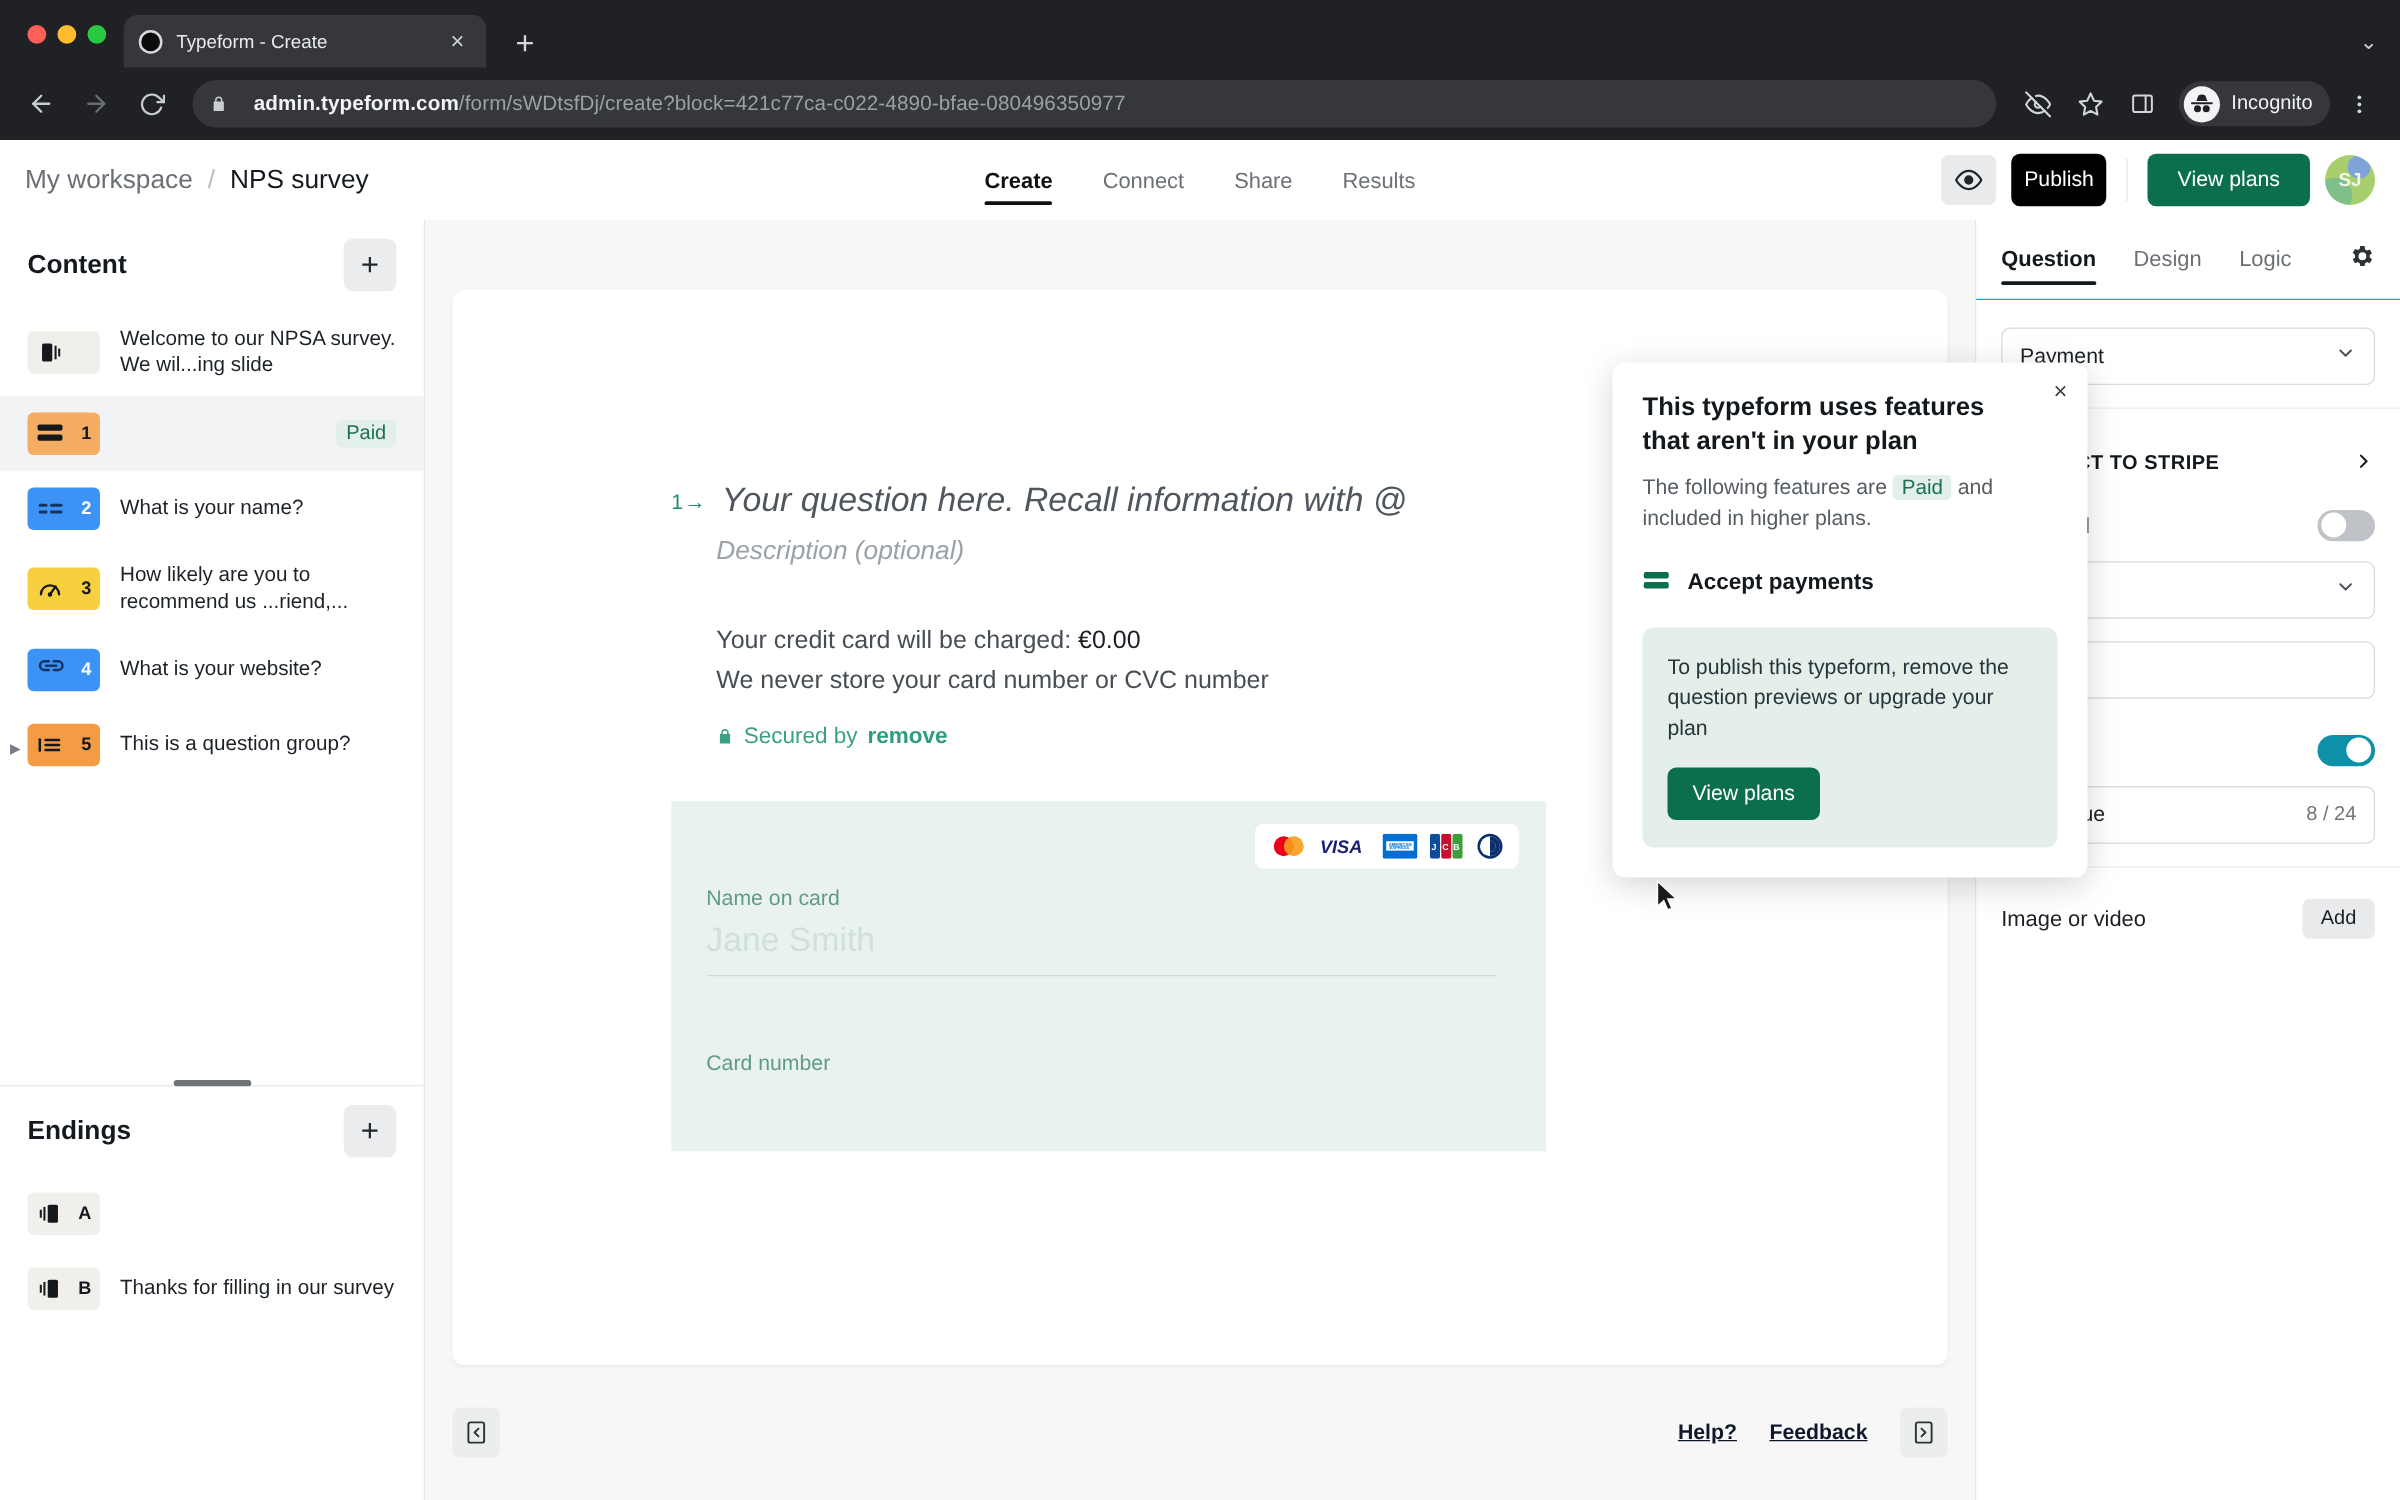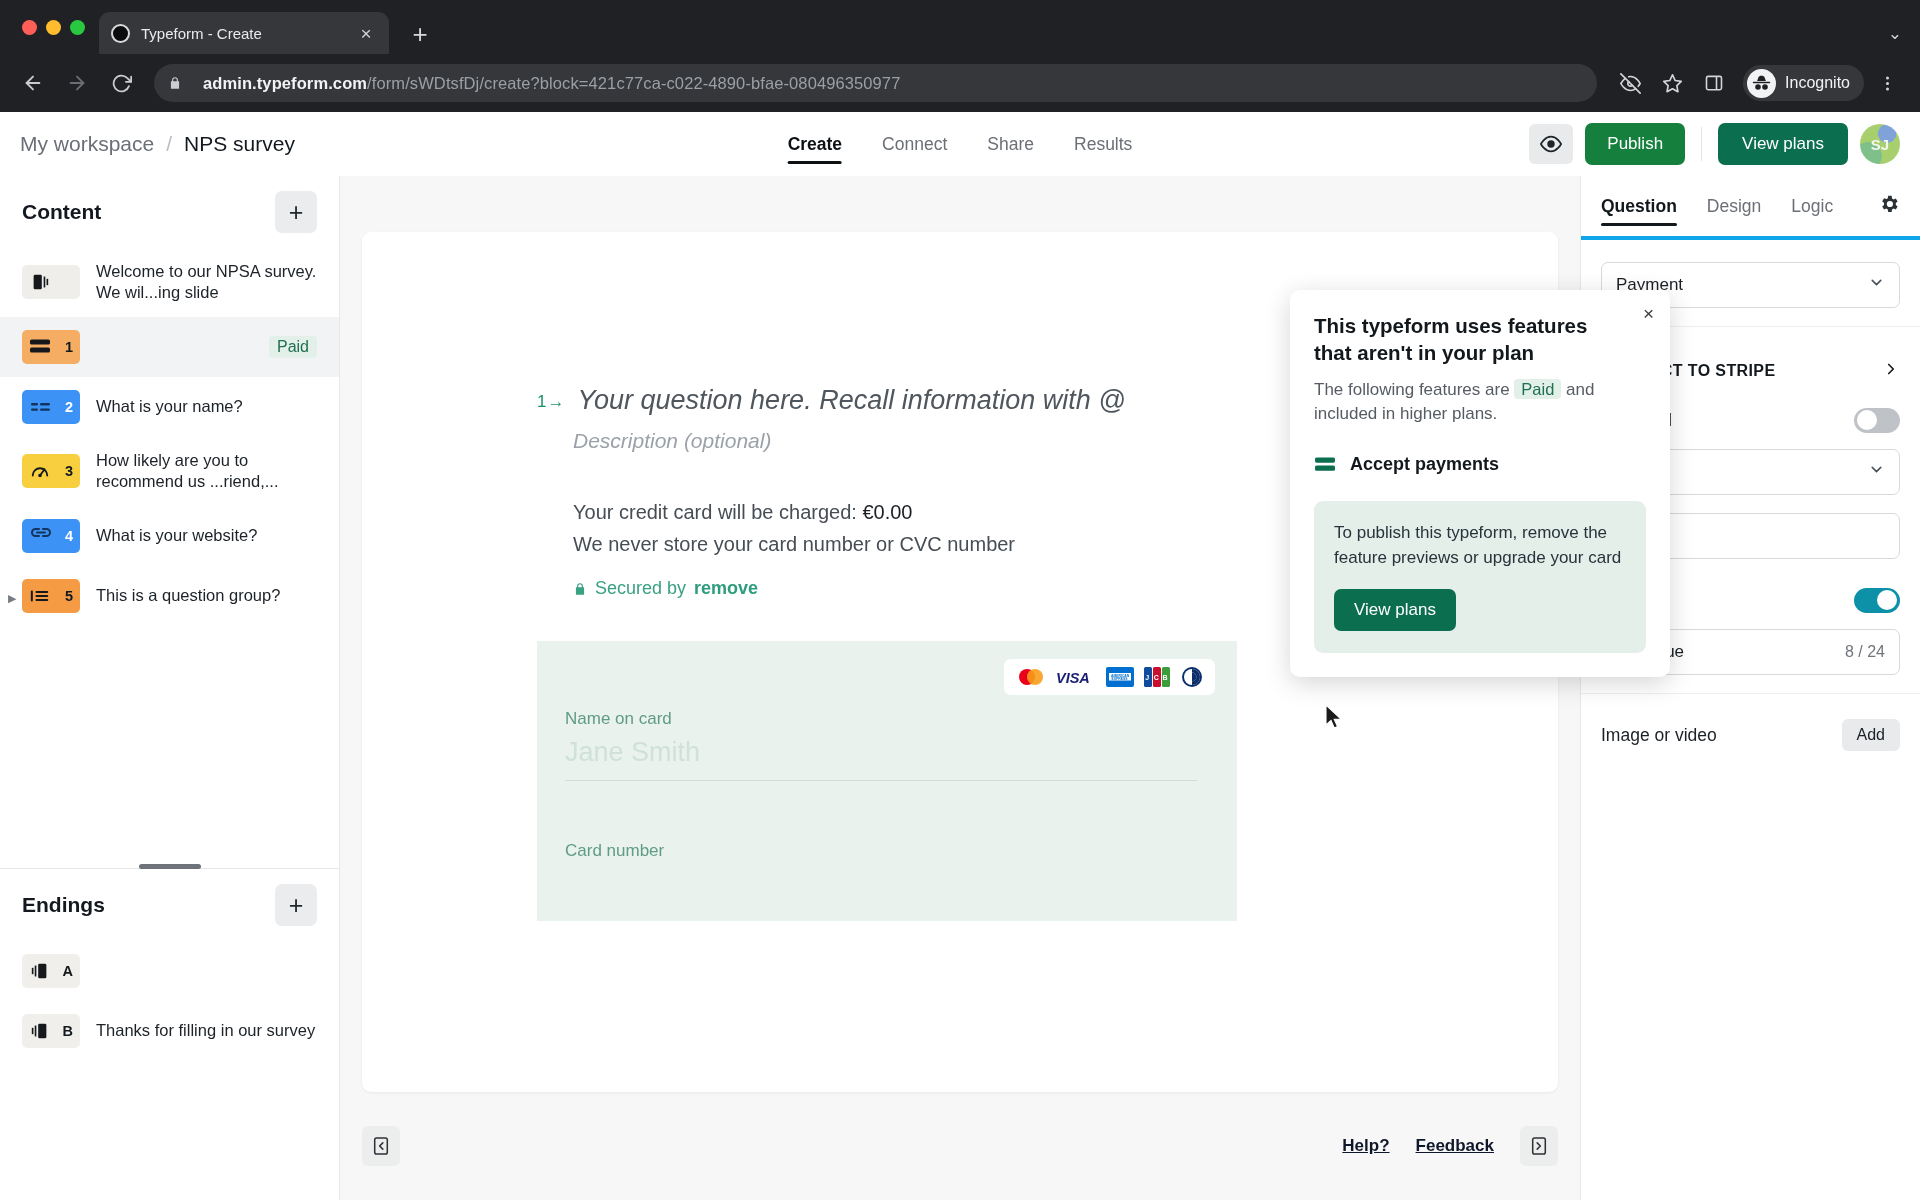--- a/index.html
+++ b/index.html
@@ -113,22 +113,22 @@
     height: 3px; background: #0d1114; border-radius: 2px;
   }
   #app-header-right {
     margin-left: auto; display: flex; align-items: center; gap: 12px;
   }
   #preview-btn {
     width: 44px; height: 40px; background: #e9eaec; border-radius: 6px;
     display: flex; align-items: center; justify-content: center; cursor: pointer;
   }
   #publish-btn {
-    height: 42px; background: #15803d; color: #fff; border-radius: 7px;
-    padding: 0 22px; font-size: 17px; display: flex; align-items: center;
+    height: 42px; background: #000000; color: #fff; border-radius: 7px;
+    padding: 0 10px; font-size: 17px; display: flex; align-items: center;
     cursor: pointer; border: none; font-family: inherit;
   }
   #header-divider { width: 1px; height: 34px; background: #e3e5e8; margin: 0 4px; }
   #viewplans-btn {
     height: 42px; background: #0b6e4f; color: #fff; border-radius: 7px;
     padding: 0 24px; font-size: 17px; display: flex; align-items: center;
     cursor: pointer; border: none; font-family: inherit;
   }
   #avatar {
     width: 40px; height: 40px; border-radius: 50%; cursor: pointer;
@@ -255,21 +255,21 @@
     font-size: 17px; color: #0f172a; text-decoration: underline; cursor: pointer; font-weight: bold;
   }
 
   
   #right-panel {
     width: 340px; background: #fff; border-left: 1px solid #e7e8ea;
     flex: none; display: flex; flex-direction: column; position: relative;
   }
   #rp-tabs {
     height: 64px; display: flex; align-items: center; gap: 30px;
-    padding: 0 20px; border-bottom: 4px solid #0ea5e9; flex: none;
+    padding: 0 20px; border-bottom: 1px solid #0ea5e9; flex: none;
   }
   .rp-tab {
     font-size: 17.5px; color: #6b6f76; cursor: pointer; height: 64px;
     display: flex; align-items: center; position: relative;
   }
   .rp-tab.active { color: #13181d; font-weight: 600; }
   .rp-tab.active::after {
     content: ''; position: absolute; left: 0; right: 0; bottom: 12px;
     height: 3px; background: #13181d; border-radius: 2px;
   }
@@ -752,21 +752,21 @@
       <span>and included in higher plans.</span>
     </div>
     <div id="pop-feature">
       <svg width="24" height="18" viewBox="0 0 24 18">
           <rect x="1" y="1.5" width="20" height="5.2" rx="1.6" fill="#0b6e4f"></rect>
           <rect x="1" y="9.6" width="20" height="5.2" rx="1.6" fill="#0b6e4f"></rect>
         </svg>
       <span>Accept payments</span>
     </div>
     <div id="pop-cta">
-      <div id="pop-cta-text">To publish this typeform, remove the feature previews or upgrade your card</div>
+      <div id="pop-cta-text">To publish this typeform, remove the question previews or upgrade your plan</div>
       <button id="pop-cta-btn">View plans</button>
     </div>
   </div>
 
   <svg id="cursor" width="20" height="28" viewBox="0 0 20 28">
     <path d="M2 1 L2 21 L7 16.5 L10.3 24 L13.5 22.6 L10.2 15.2 L17 15 Z" fill="#1b1b1b" stroke="#fff" stroke-width="1.1"></path>
   </svg>
 </div>
 
 </body></html>

